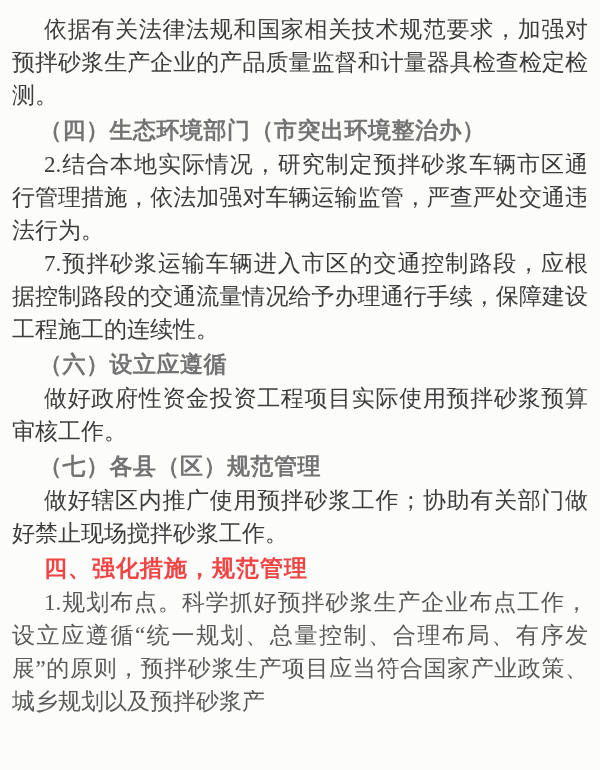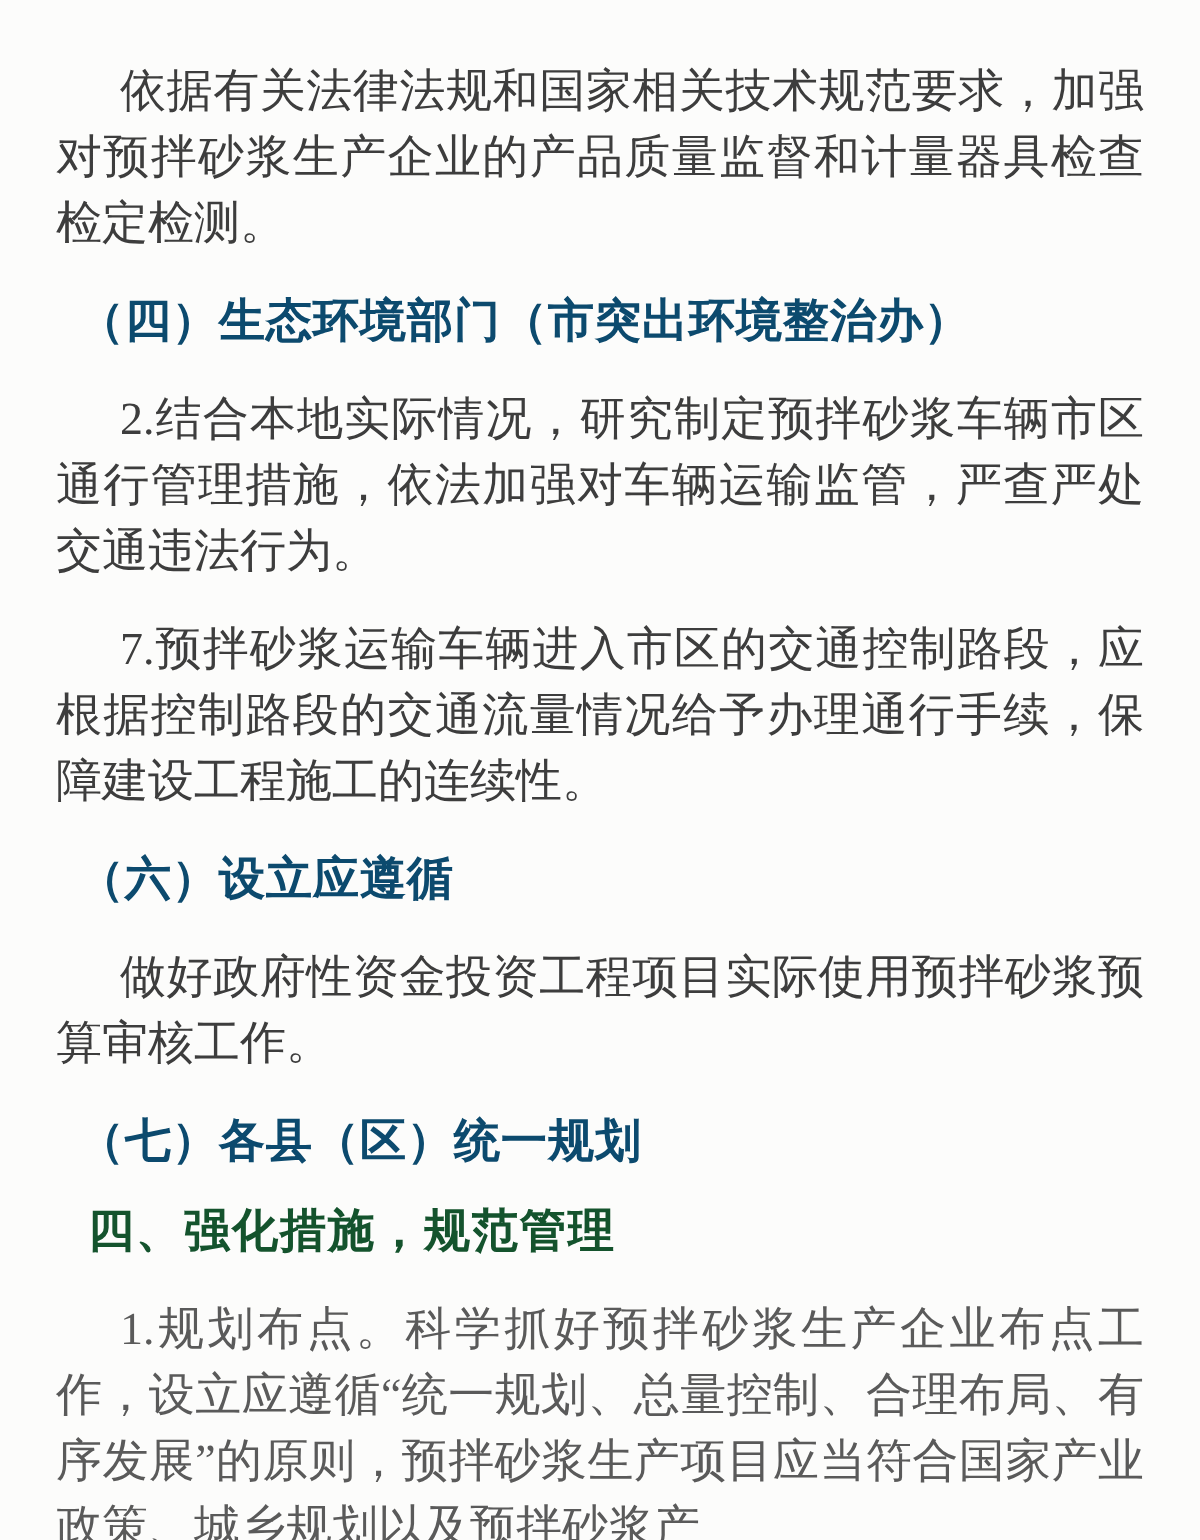--- a/index.html
+++ b/index.html
@@ -12,57 +12,58 @@
     width: 600px;
     height: 770px;
     box-sizing: border-box;
     background: #fcfcfb;
     padding: 13px 12px 0 12px;
     overflow: hidden;
     color: #3d3d3d;
     font-family: "Liberation Serif", "DejaVu Serif", serif;
   }
   .para {
-    margin: 16px;
+    margin: 0;
     font-size: 23px;
     line-height: 33px;
     text-align: justify;
     text-indent: 32px;
     color: #3d3d3d;
     font-weight: 400;
   }
   .section-heading {
     margin: 2px 0 1px 0;
     font-size: 23px;
     line-height: 33px;
     text-indent: 27px;
     font-weight: 700;
-    color: #0c4a6e;
+    color: #737373;
     letter-spacing: 0.5px;
   }
   .chapter-heading {
-    margin: 12px 0 1px 0;
+    margin: 2px 0 1px 0;
     font-size: 23px;
     line-height: 33px;
     text-indent: 32px;
     font-weight: 700;
-    color: #14532d;
+    color: #ef4444;
     font-family: "Liberation Sans", "DejaVu Sans", sans-serif;
     letter-spacing: 1px;
   }
   .faded {
     color: #5a5a5a;
   }
 </style>
 </head>
 <body>
 
 <div class="page">
   <p class="para">依据有关法律法规和国家相关技术规范要求，加强对预拌砂浆生产企业的产品质量监督和计量器具检查检定检测。</p>
   <p class="section-heading">（四）生态环境部门（市突出环境整治办）</p>
   <p class="para">2.结合本地实际情况，研究制定预拌砂浆车辆市区通行管理措施，依法加强对车辆运输监管，严查严处交通违法行为。</p>
   <p class="para">7.预拌砂浆运输车辆进入市区的交通控制路段，应根据控制路段的交通流量情况给予办理通行手续，保障建设工程施工的连续性。</p>
   <p class="section-heading">（六）设立应遵循</p>
   <p class="para">做好政府性资金投资工程项目实际使用预拌砂浆预算审核工作。</p>
-  <p class="section-heading">（七）各县（区）统一规划</p>
+  <p class="section-heading">（七）各县（区）规范管理</p>
+  <p class="para">做好辖区内推广使用预拌砂浆工作；协助有关部门做好禁止现场搅拌砂浆工作。</p>
   <p class="chapter-heading">四、强化措施，规范管理</p>
   <p class="para faded">1.规划布点。科学抓好预拌砂浆生产企业布点工作，设立应遵循“统一规划、总量控制、合理布局、有序发展”的原则，预拌砂浆生产项目应当符合国家产业政策、城乡规划以及预拌砂浆产</p>
 </div>
 
 </body></html>

